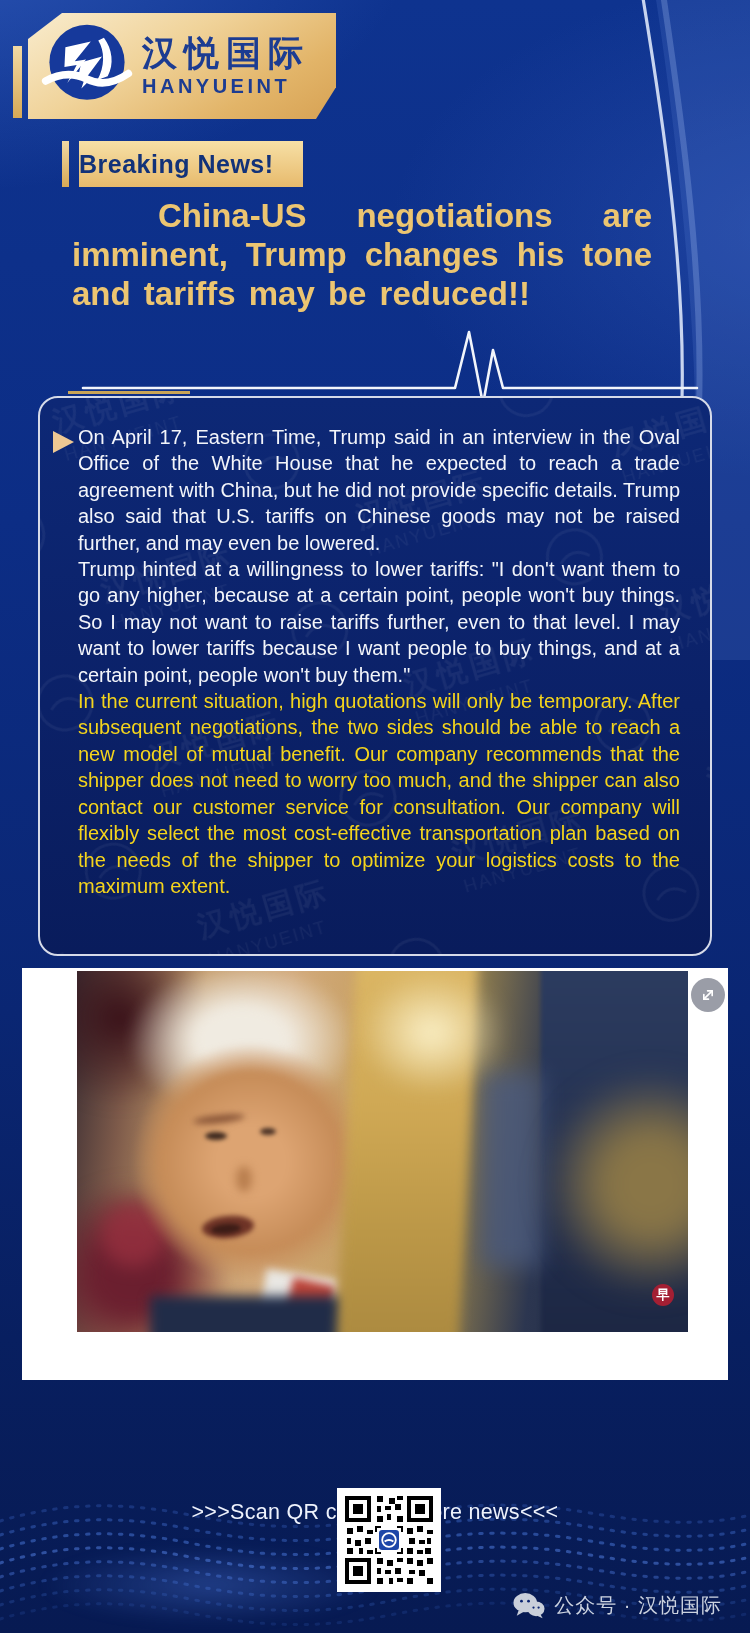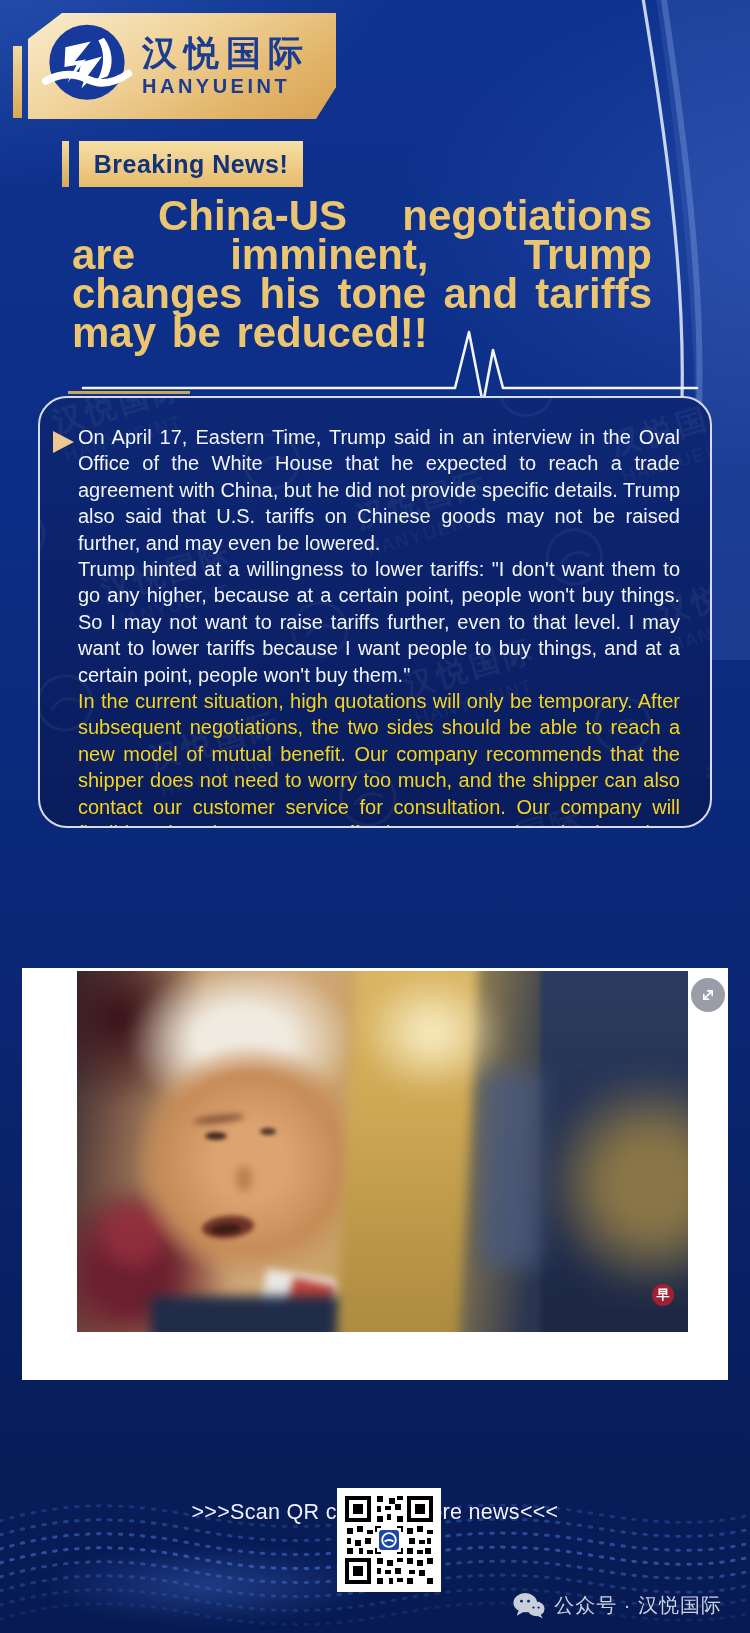--- a/index.html
+++ b/index.html
@@ -30,33 +30,33 @@
     display:flex;align-items:center;}
   .brand-logo{margin-left:12px;width:94px;height:94px;flex:0 0 auto;}
   .brand-text{margin-left:8px;display:flex;flex-direction:column;}
   .brand-cn{font-size:35px;font-weight:bold;color:#1c3c92;letter-spacing:7px;line-height:40px;white-space:nowrap;}
   .brand-en{font-size:20px;font-weight:bold;color:#1c3c92;letter-spacing:3.5px;line-height:26px;white-space:nowrap;}
 
   .breaking-rail{left:62px;top:141px;width:7px;height:46px;
     background:linear-gradient(180deg,#f2d9a4,#d7a956);}
   .breaking-badge{left:79px;top:141px;width:224px;height:46px;
     background:linear-gradient(180deg,#f7e0a6,#e7ba6c);
-    display:flex;align-items:center;justify-content:center;}
+    display:flex;align-items:center;}
   .breaking-label{font-size:25px;font-weight:bold;color:#123279;letter-spacing:.5px;}
 
   
   .headline{left:72px;top:196px;width:580px;
-    font-size:42px;line-height:39px;font-weight:bold;color:#ecc571;
+    font-size:33px;line-height:39px;font-weight:bold;color:#ecc571;
     text-align:justify;text-align-last:left;text-indent:86px;word-spacing:4px;}
   .pulse-line{left:55px;top:322px;width:650px;height:90px;}
   .headline-underline{left:68px;top:391px;width:122px;height:3px;background:#c9a557;}
 
   
-  .panel{left:38px;top:396px;width:674px;height:432px;
-    border:2px solid #d6dbe9;border-radius:29px;
+  .panel{left:38px;top:396px;width:674px;height:560px;
+    border:2px solid #d6dbe9;border-radius:20px;
     background:linear-gradient(180deg,#0d2876 0%,#0b2168 55%,#091c5c 100%);
     overflow:hidden;}
   .panel-watermark{left:0;top:0;width:100%;height:100%;opacity:.10;}
   .panel-content{position:absolute;left:0;top:0;width:100%;padding:26px 30px 0 38px;}
   .bullet-triangle{position:absolute;left:13px;top:33px;width:0;height:0;
     border-left:21px solid #eec893;border-top:11px solid transparent;border-bottom:11px solid transparent;}
   .body-p{margin:0;font-size:20px;line-height:26.4px;color:#f3f5fa;text-align:justify;}
   .body-p.highlight{color:#f4d41c;text-decoration-thickness:2px;text-underline-offset:6px;}
 
   

